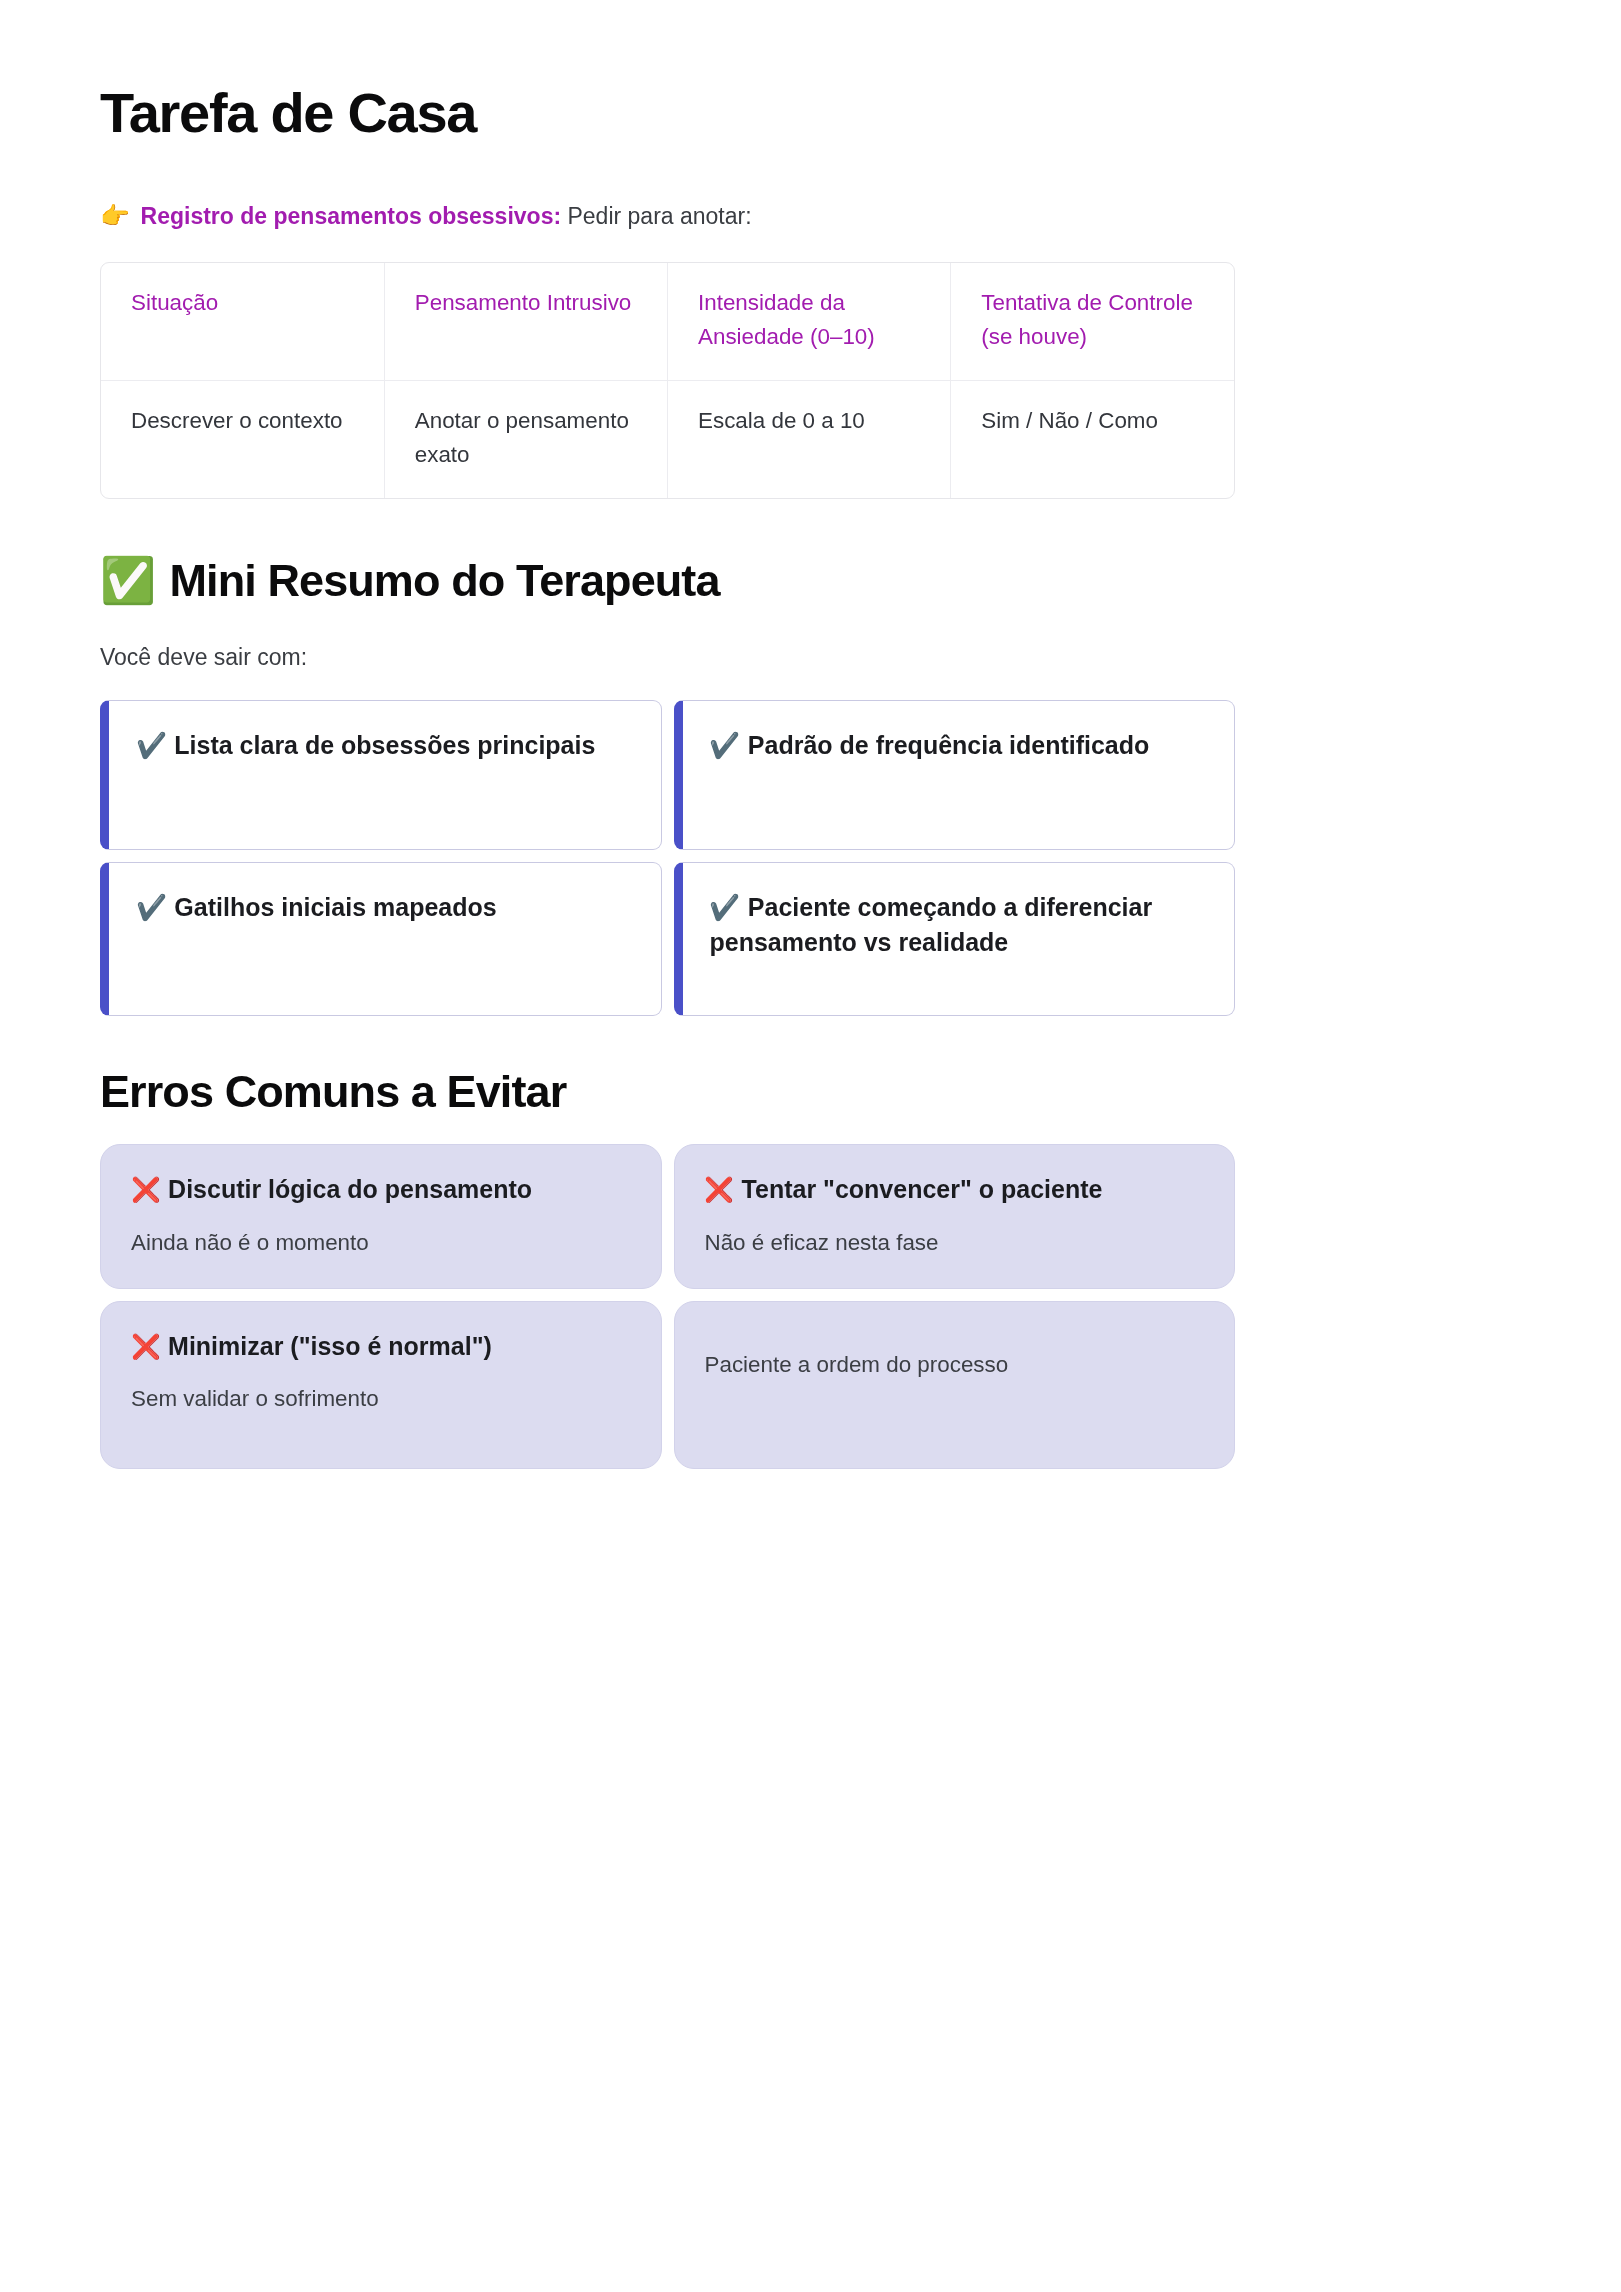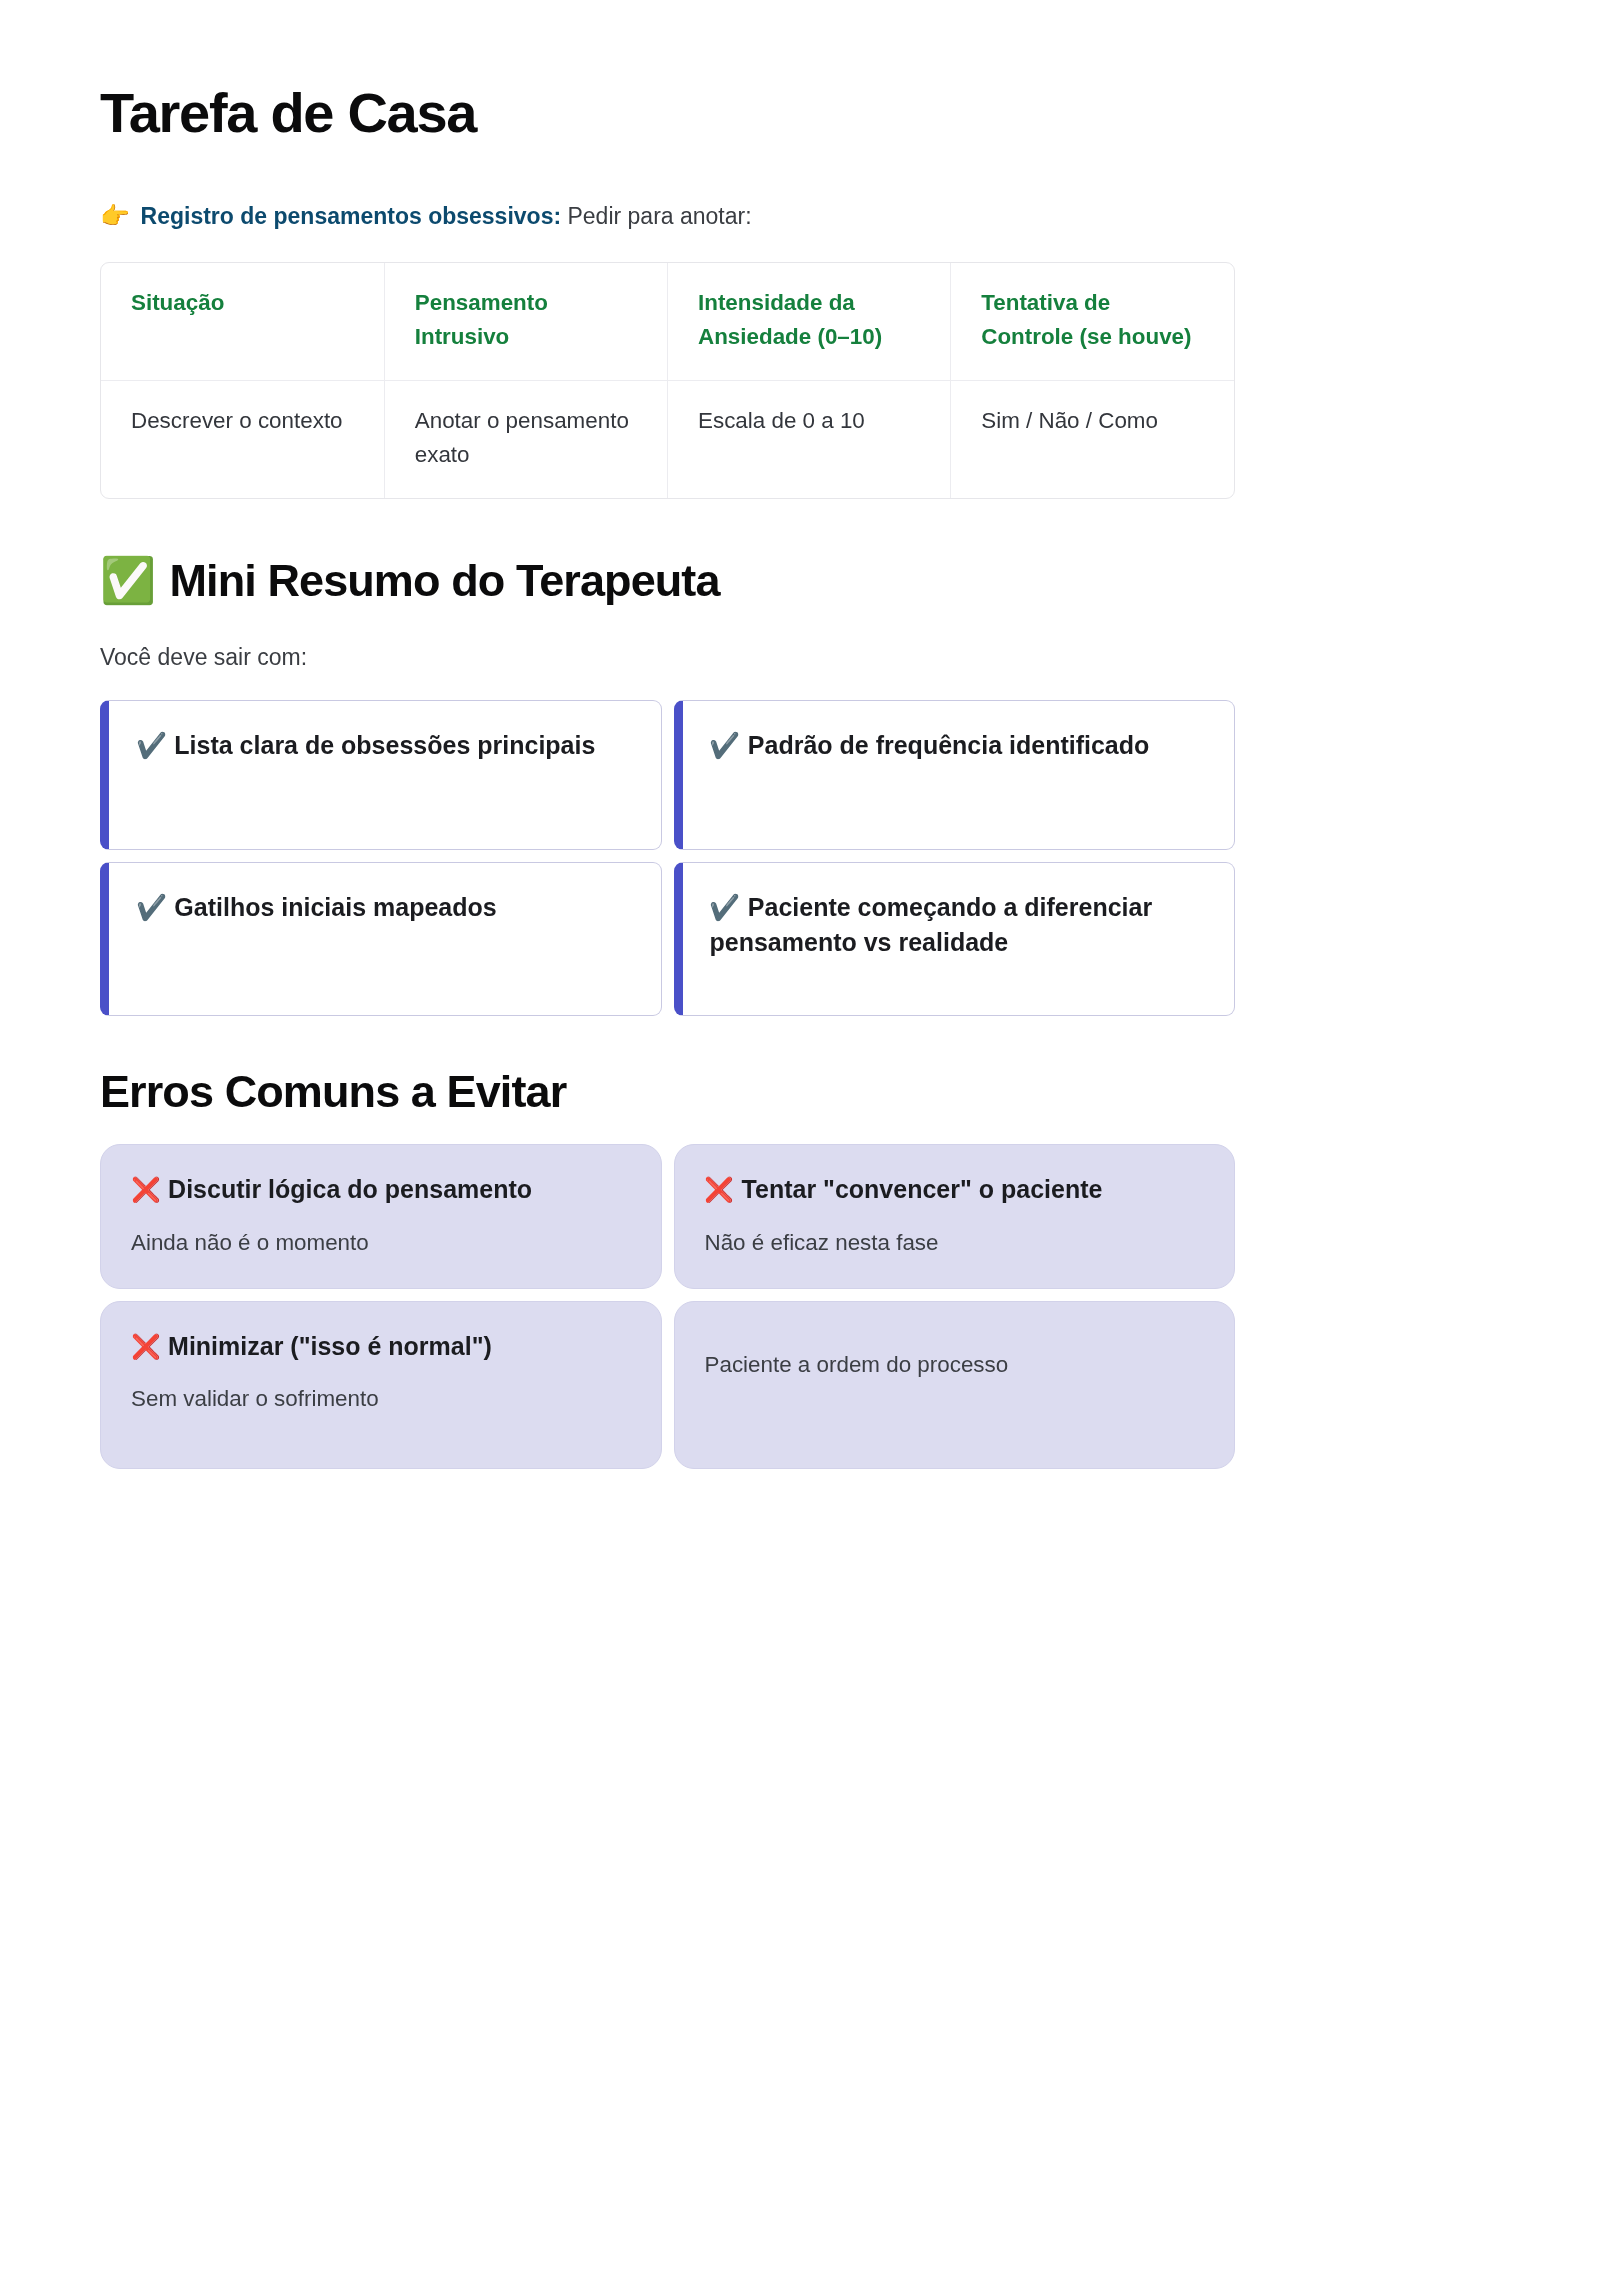--- a/index.html
+++ b/index.html
@@ -54,21 +54,21 @@
     display: flex;
     align-items: baseline;
     gap: 10.7px;
   }
   .intro-line .emoji {
     font-size: 24px;
     line-height: 1;
   }
   .intro-line .intro-strong {
     font-weight: 700;
-    color: #0c4a6e;
+    color: #a21caf;
   }
   .intro-line .intro-rest {
     font-weight: 400;
     color: #3a3d42;
   }
 
   
   .table-wrap {
     margin-top: 29px;
     border: 0.9px solid #e6e6ea;
@@ -88,22 +88,22 @@
     padding: 23px 30px 27px 30px;
     border-right: 0.9px solid #ececf0;
     font-size: 22.4px;
     line-height: 1.5;
   }
   table.record-table th:last-child,
   table.record-table td:last-child {
     border-right: none;
   }
   table.record-table thead th {
-    font-weight: 700;
-    color: #15803d;
+    font-weight: 400;
+    color: #a21caf;
     height: 90px;
     box-sizing: border-box;
     border-bottom: 0.9px solid #ececf0;
   }
   table.record-table tbody td {
     font-weight: 400;
     color: #33363c;
     height: 106px;
     box-sizing: border-box;
   }

